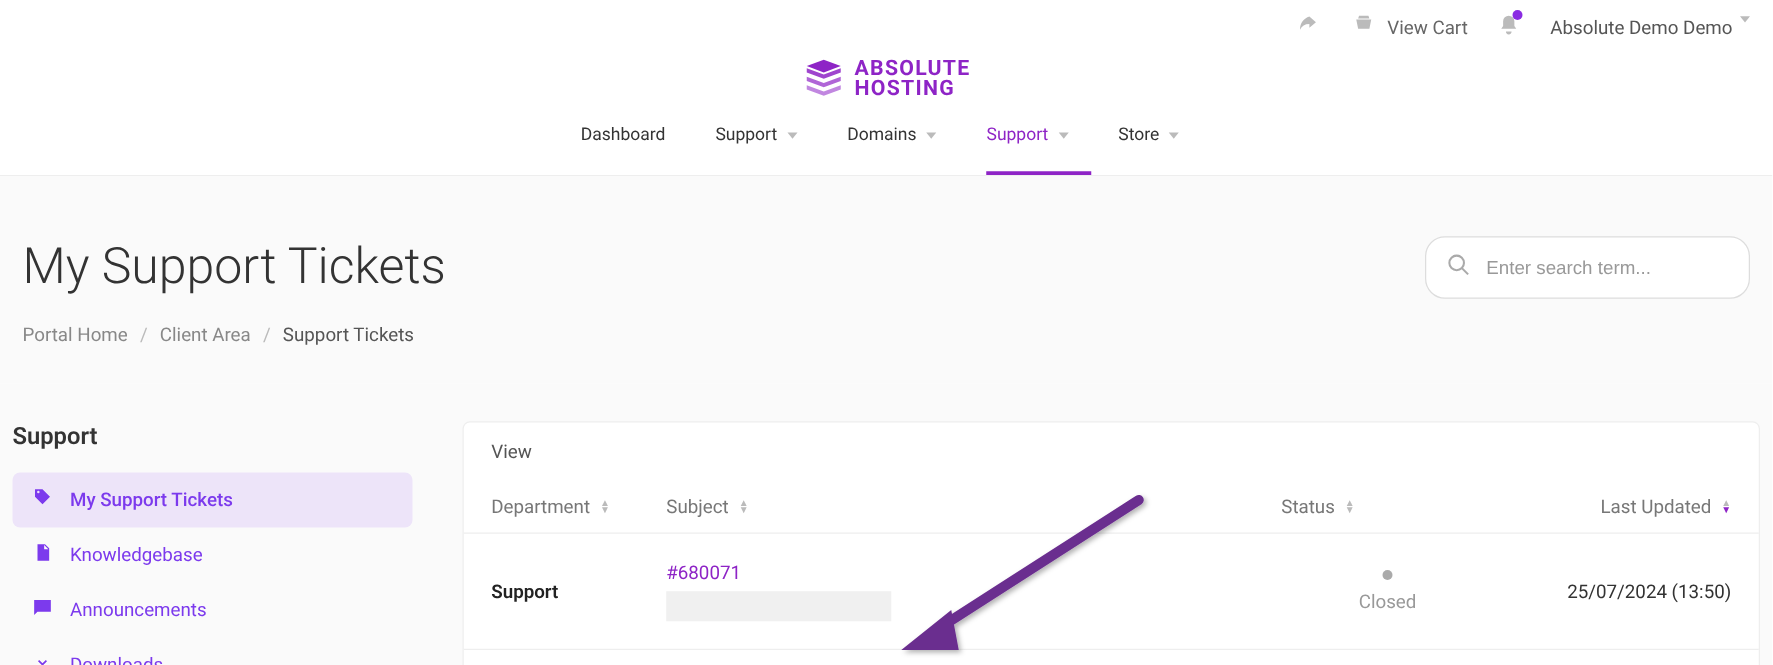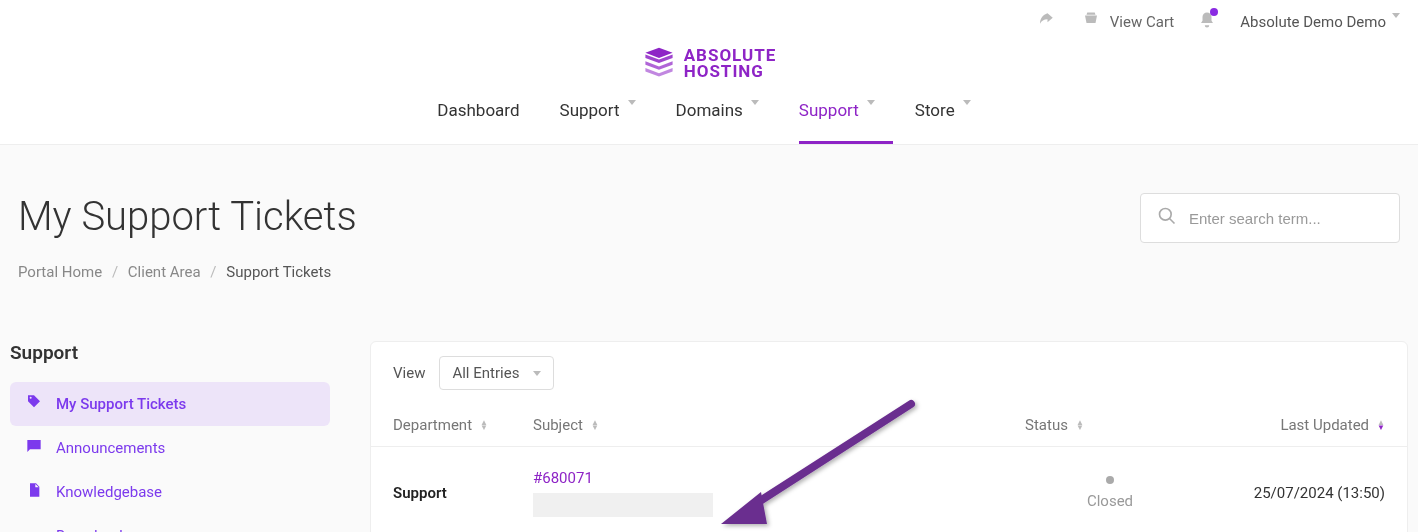--- a/index.html
+++ b/index.html
@@ -11,29 +11,29 @@
   .topbar .cart { display: flex; align-items: center; gap: 8px; cursor: pointer; }
   .topbar .notif { position: relative; cursor: pointer; }
   .topbar .notif .dot { position: absolute; top: -2px; right: -2px; width: 8px; height: 8px; background: #8a2be2; border-radius: 50%; }
   .topbar .user { display: flex; align-items: flex-start; gap: 6px; cursor: pointer; color: #555; }
 
   .navbar { display: flex; align-items: center; justify-content: space-between; padding: 6px 18px 0 18px; border-bottom: 1px solid #eee; flex-direction: column; }
   .logo { display: flex; align-items: center; gap: 8px; color: #8e24c6; font-weight: 700; letter-spacing: 1px; cursor: pointer; }
   .logo svg { flex-shrink: 0; }
   .logo-text { display: flex; flex-direction: column; line-height: 0.95; font-size: 17px; }
   .nav-items { display: flex; gap: 40px; align-items: center; padding-right: 10px; }
-  .nav-item { display: flex; gap: 8px; font-size: 17px; color: #333; padding: 20px 0 24px 0; cursor: pointer; position: relative; }
+  .nav-item { display: flex; align-items: center; gap: 8px; font-size: 14px; color: #333; padding: 20px 0 24px 0; cursor: pointer; position: relative; }
   .nav-item.active { color: #8e24c6; }
   .nav-item.active::after { content: ""; position: absolute; left: 0; right: -18px; bottom: 0; height: 3px; background: #8e24c6; }
   .caret { width: 0; height: 0; border-left: 4px solid transparent; border-right: 4px solid transparent; border-top: 5px solid #bbb; }
 
   .page-area { background: #fafafa; padding: 48px 18px 30px 18px; }
   .page-head { display: flex; justify-content: space-between; align-items: flex-start; }
   .page-title { font-size: 40px; font-weight: 300; color: #333; }
-  .search-box { display: flex; align-items: center; gap: 12px; border: 1px solid #ddd; border-radius: 4px; padding: 12px 16px; background: #fff; width: 260px; }
+  .search-box { display: flex; align-items: center; gap: 12px; border: 1px solid #ddd; border-radius: 16px; padding: 12px 16px; background: #fff; width: 260px; }
   .search-box input { border: none; outline: none; font-size: 15px; width: 100%; color: #333; background: transparent; }
   .search-box input::placeholder { color: #999; }
   .breadcrumb { margin-top: 20px; font-size: 15px; color: #888; }
   .breadcrumb a { color: #888; }
   .breadcrumb .sep { margin: 0 6px; color: #bbb; }
   .breadcrumb .current { color: #555; }
 
   .content { display: flex; gap: 40px; padding: 30px 10px 0 10px; background: #fafafa; }
   .sidebar { width: 320px; flex-shrink: 0; }
   .sidebar h3 { font-size: 19px; font-weight: 600; color: #333; margin-bottom: 18px; }
@@ -158,50 +158,46 @@
       <span class="side-icon">
         <svg width="16" height="16" viewBox="0 0 24 24" fill="currentColor">
             <path d="M21 11l-9-9H3v9l9 9 9-9zM7 7a1.5 1.5 0 1 1 0-3 1.5 1.5 0 0 1 0 3z"></path>
           </svg>
       </span>
       <span>My Support Tickets</span>
     </div>
     <div class="side-item">
       <span class="side-icon">
         <svg width="16" height="16" viewBox="0 0 24 24" fill="currentColor">
+            <path d="M6 2h9l5 5v15H6V2zm8 1v5h5"></path>
+          </svg>
+      </span>
+      <span>Knowledgebase</span>
+    </div>
+    <div class="side-item">
+      <span class="side-icon">
+        <svg width="16" height="16" viewBox="0 0 24 24" fill="currentColor">
             <path d="M2 3h20v14H6l-4 4V3z"></path>
           </svg>
       </span>
       <span>Announcements</span>
-    </div>
-    <div class="side-item">
-      <span class="side-icon">
-        <svg width="16" height="16" viewBox="0 0 24 24" fill="currentColor">
-            <path d="M6 2h9l5 5v15H6V2zm8 1v5h5"></path>
-          </svg>
-      </span>
-      <span>Knowledgebase</span>
     </div>
     <div class="side-item">
       <span class="side-icon">
         <svg width="16" height="16" viewBox="0 0 24 24" fill="currentColor">
             <path d="M12 3v10l4-4 1.4 1.4L12 16 6.6 10.4 8 9l4 4V3h0zM4 20h16v2H4v-2z"></path>
           </svg>
       </span>
       <span>Downloads</span>
     </div>
   </aside>
 
   <section class="main">
     <div class="view-row">
       <span>View</span>
-      <div class="view-select">
-        <span>All Entries</span>
-        <span class="caret"></span>
-      </div>
     </div>
 
     <div class="table-head">
       <div class="col-dept">
         <span>Department</span>
         <span class="sort-icon">
             <span>▲</span>
             <span class="down">▼</span>
           </span>
       </div>

